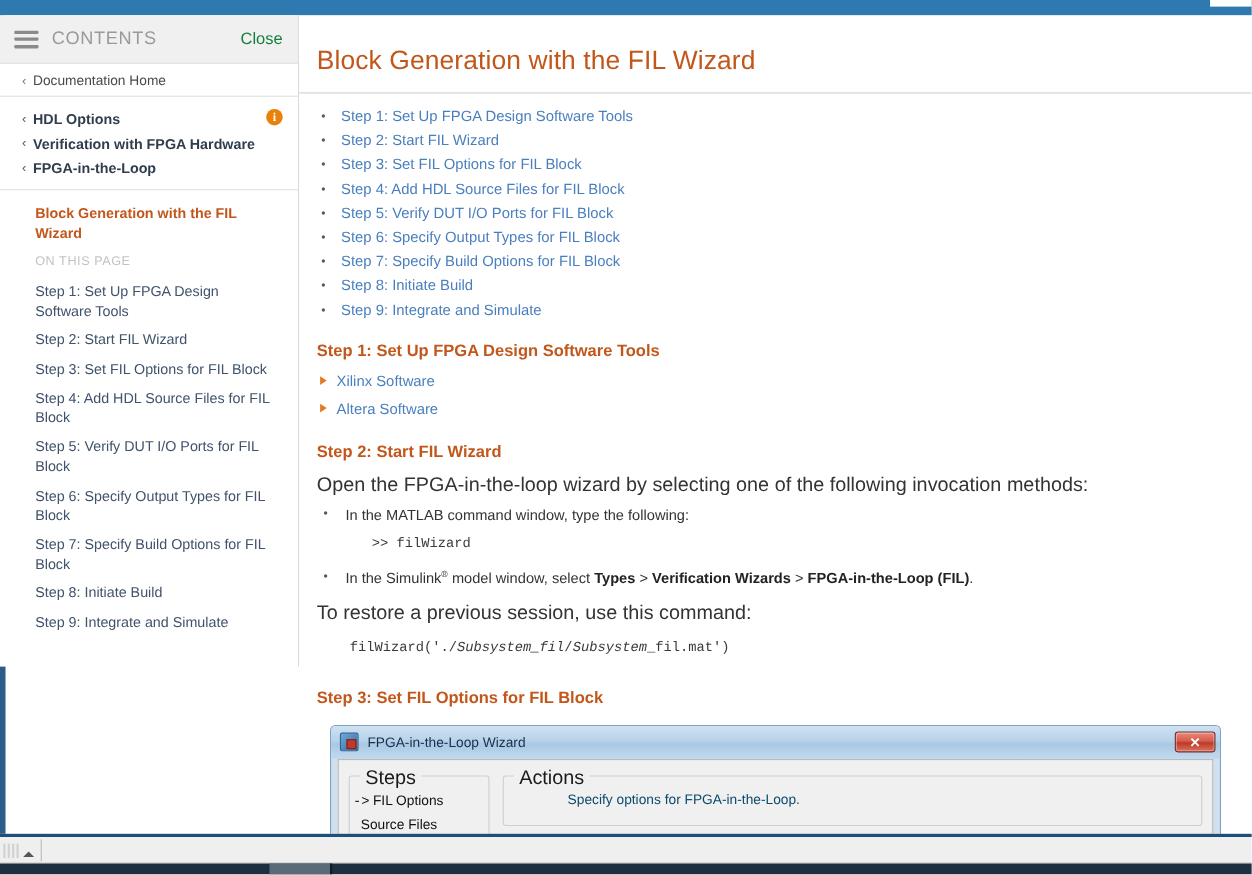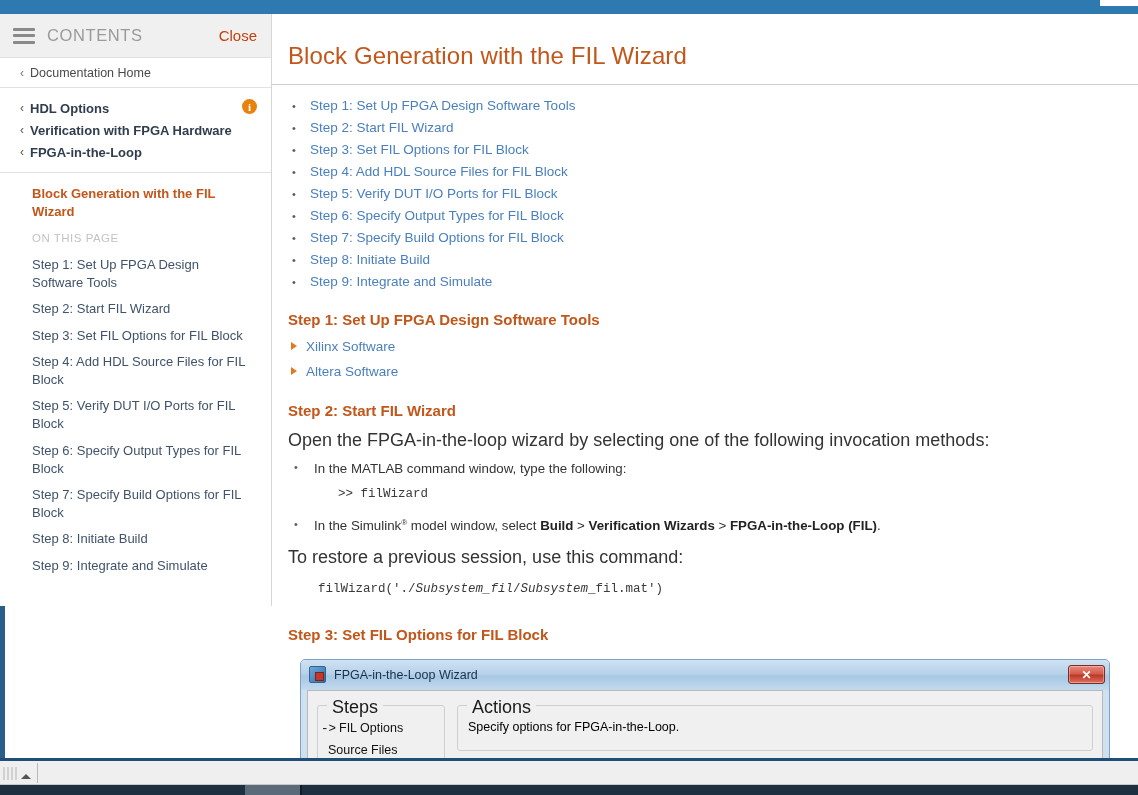--- a/index.html
+++ b/index.html
@@ -41,21 +41,21 @@
     padding: 0 14px 0 13px;
     border-bottom: 1px solid #e2e2e2;
   }
   .hamburger { width: 22px; height: 16px; display: flex; flex-direction: column;
     justify-content: space-between; margin-right: 12px; cursor: pointer; }
   .hamburger i { display:block; height: 3px; background: #8a8a8a; border-radius: 1px; }
   .contents-title {
     font-size: 16.5px; letter-spacing: .6px; color: #9a9a9a; font-weight: 400;
   }
   .close-link {
-    margin-left: auto; font-size: 15px; color: #c2410c; cursor: pointer;
+    margin-left: auto; font-size: 15px; color: #15803d; cursor: pointer;
   }
 
   .doc-home {
     height: 30px; display:flex; align-items:center;
     padding-left: 20px;
     font-size: 12.5px; color: #4a4a4a;
     border-bottom: 1px solid #e2e2e2;
     cursor: pointer;
   }
   .doc-home .chev { color:#777; margin-right: 6px; font-size: 12px; }
@@ -221,21 +221,21 @@
     flex: none;
   }
   .step-row {
     font-size: 12.5px; color: #111; line-height: 21px;
     padding-left: 10px; white-space: nowrap; cursor: pointer;
   }
   .step-row.active { padding-left: 3px; }
   .step-row .arrow { font-family: "Liberation Mono", monospace; margin-right: 3px; }
   .right-panel { flex: 1; margin: 14px 9px 0 12px; display:flex; flex-direction:column; }
   .actions-panel { height: 46px; padding: 14px 0 0 10px; }
-  .actions-text { font-size: 12.5px; color: #000000; }
+  .actions-text { font-size: 12.5px; color: #0c4a6e; margin-left: 48px; }
   .filsim-panel { margin-top: 14px; padding: 14px 0 0 10px; flex: 1; }
 
   
   .bottom-blue {
     position: absolute; left: 0; top: 758px; width: 1138px; height: 3px;
     background: #1f4e79;
   }
   .statusbar {
     position: absolute; left: 0; top: 761px; width: 1138px; height: 24px;
     background: #efefef;
@@ -357,21 +357,21 @@
       <h2 class="step">Step 2: Start FIL Wizard</h2>
 
       <p class="body">Open the FPGA-in-the-loop wizard by selecting one of the following invocation methods:</p>
 
       <ul class="bodylist">
         <li>
           <span>In the MATLAB command window, type the following:</span>
           <code class="cmd">&gt;&gt; filWizard</code>
         </li>
         <li>
-          <span>In the Simulink</span><sup>®</sup><span> model window, select </span><span class="bold">Build</span><span> &gt; </span><span class="bold">Verification Wizards</span><span> &gt; </span><span class="bold">FPGA-in-the-Loop (FIL)</span><span>.</span>
+          <span>In the Simulink</span><sup>®</sup><span> model window, select </span><span class="bold">Types</span><span> &gt; </span><span class="bold">Verification Wizards</span><span> &gt; </span><span class="bold">FPGA-in-the-Loop (FIL)</span><span>.</span>
         </li>
       </ul>
 
       <p class="body">To restore a previous session, use this command:</p>
 
       <code class="cmd2"><span>filWizard('./</span><i>Subsystem_fil</i><span>/</span><i>Subsystem</i><span>_fil.mat')</span></code>
 
       <h2 class="step" style="margin-top:26px;">Step 3: Set FIL Options for FIL Block</h2>
 
       <div class="dialog-wrap">

